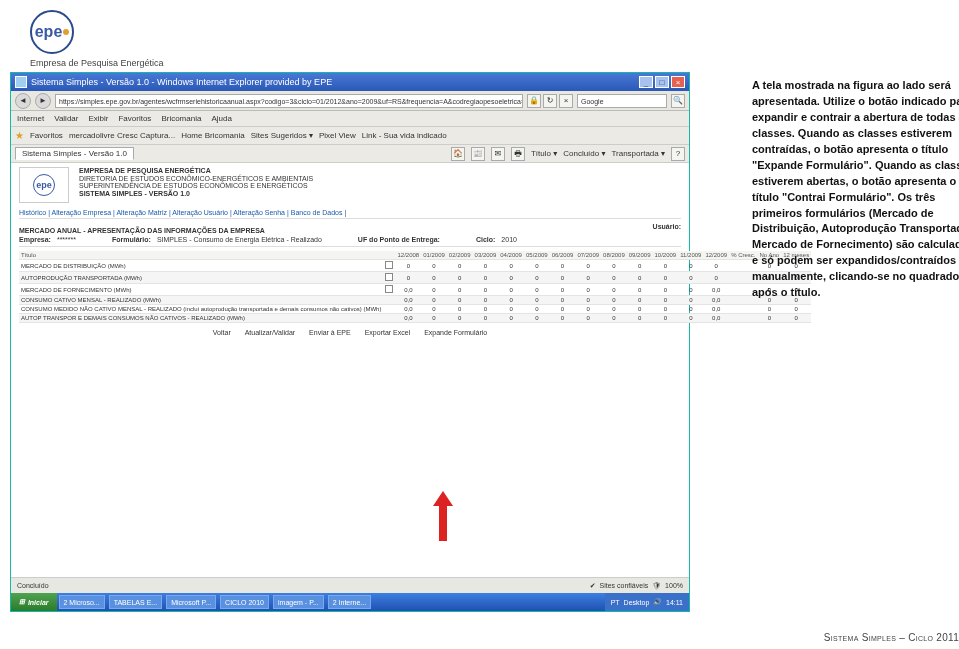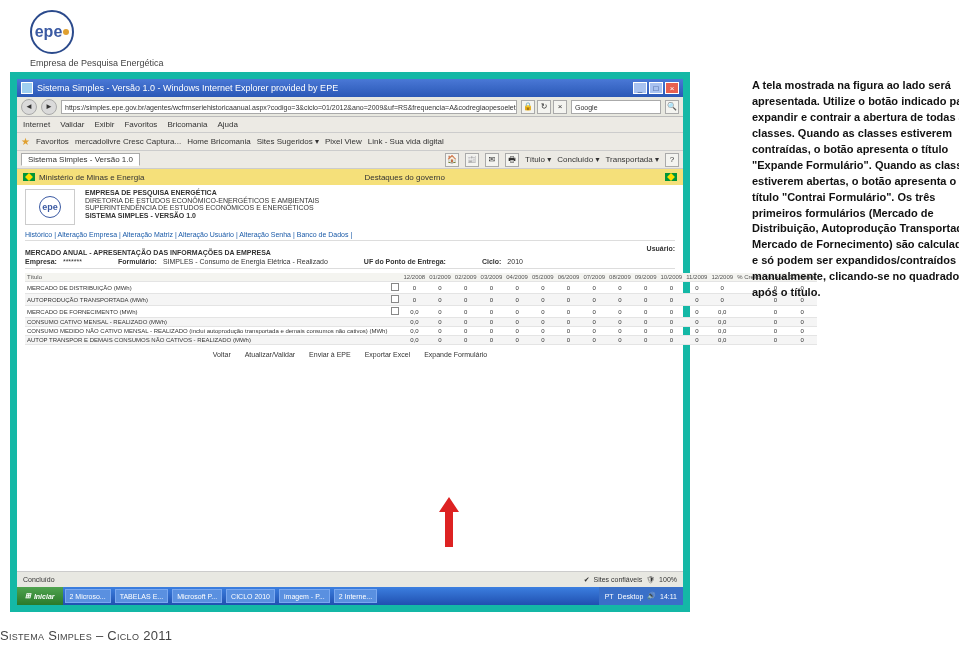--- a/index.html
+++ b/index.html
@@ -22,21 +22,21 @@
     border-radius: 50%;
     display: flex; align-items: center; justify-content: center;
     color: #3b5aa3; font-weight: bold; font-size: 16px;
   }
   .logo-dot { width:6px;height:6px;background:#e0a030;border-radius:50%;display:inline-block;margin-left:1px;vertical-align:top;}
   .logo-caption { font-size: 9px; color:#444; margin-top:4px;}
   .browser-window {
     position: absolute;
     top: 72px; left: 10px;
     width: 680px; height: 540px;
-    border: 7px solid #14b8a6;
+    border: 1px solid #14b8a6;
     background: #fff;
     font-size: 8px;
   }
   .titlebar {
     height: 18px;
     background: linear-gradient(#4a78d6,#2a58b6);
     color:#fff;
     display:flex; align-items:center; padding:0 4px;
     font-size:9px;
     justify-content: space-between;
@@ -104,22 +104,22 @@
     width:230px;
     font-size:11px;
     line-height:1.45;
     color:#111;
     font-weight:bold;
     margin-left:42px;
   }
   .footer-caption{
     position:absolute;
     bottom:6px;left:0;right:0;
-    text-align:left;
-    font-size:13px;
+    text-align:right;
+    font-size:10px;
     font-variant: small-caps;
     color:#444;
     letter-spacing:0.3px;
   }
 </style>
 </head>
 <body>
 
 <div class="logo-area">
   <div class="logo-circle">
@@ -165,45 +165,37 @@
     <span>Ajuda</span>
   </div>
 
   <div class="fav-row">
     <span class="star">★</span>
     <span>Favoritos</span>
     <span class="fav-link">mercadolivre Cresc Captura...</span>
     <span class="fav-link">Home Bricomania</span>
     <span class="fav-link">Sites Sugeridos ▾</span>
     <span class="fav-link">Pixel View</span>
-    <span class="fav-link">Link - Sua vida digital</span>
+    <span class="fav-link">Link - Sua vida indicado</span>
   </div>
 
   <div class="tab-row">
     <span class="tab-active">Sistema Simples - Versão 1.0</span>
     <div class="tab-tools">
       <span class="small-sq">🏠</span>
       <span class="small-sq">📰</span>
       <span class="small-sq">✉</span>
       <span class="small-sq">🖶</span>
       <span>Título ▾</span>
       <span>Concluído ▾</span>
       <span>Transportada ▾</span>
       <span class="small-sq">?</span>
     </div>
   </div>
 
-  <div class="gov-bar">
-    <div class="gov-left">
-      <span class="flag"></span>
-      <span>Ministério de Minas e Energia</span>
-    </div>
-    <span>Destaques do governo</span>
-    <span class="flag"></span>
-  </div>
 
   <div class="content-area">
     <div class="epe-header">
       <div class="epe-logo-sm">
         <div class="c">epe</div>
       </div>
       <div class="header-text">
         <div><b>EMPRESA DE PESQUISA ENERGÉTICA</b></div>
         <div>DIRETORIA DE ESTUDOS ECONÔMICO-ENERGÉTICOS E AMBIENTAIS</div>
         <div>SUPERINTENDÊNCIA DE ESTUDOS ECONÔMICOS E ENERGÉTICOS</div>

